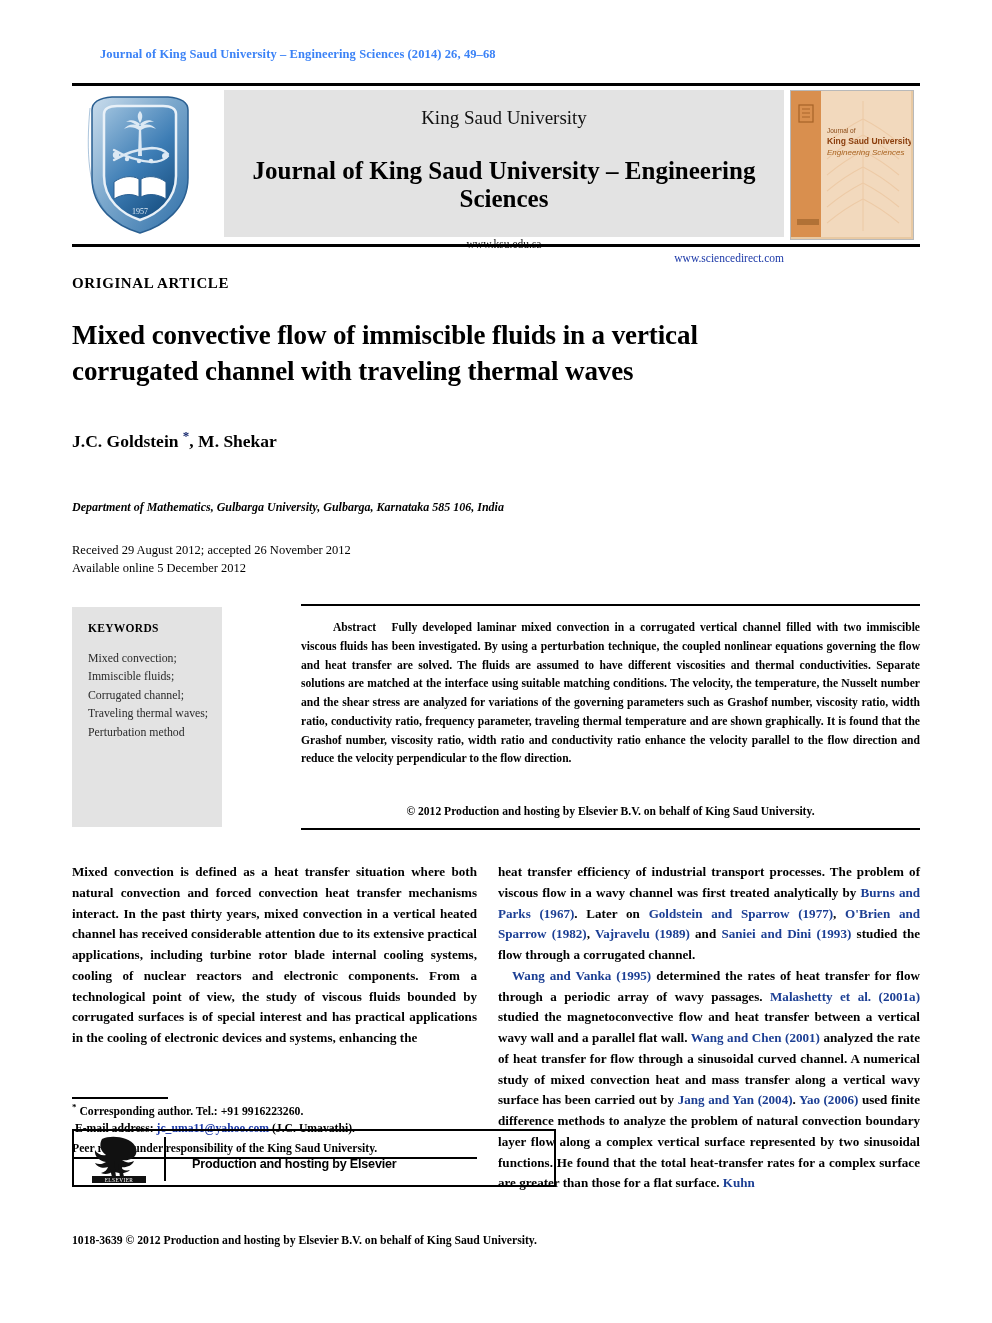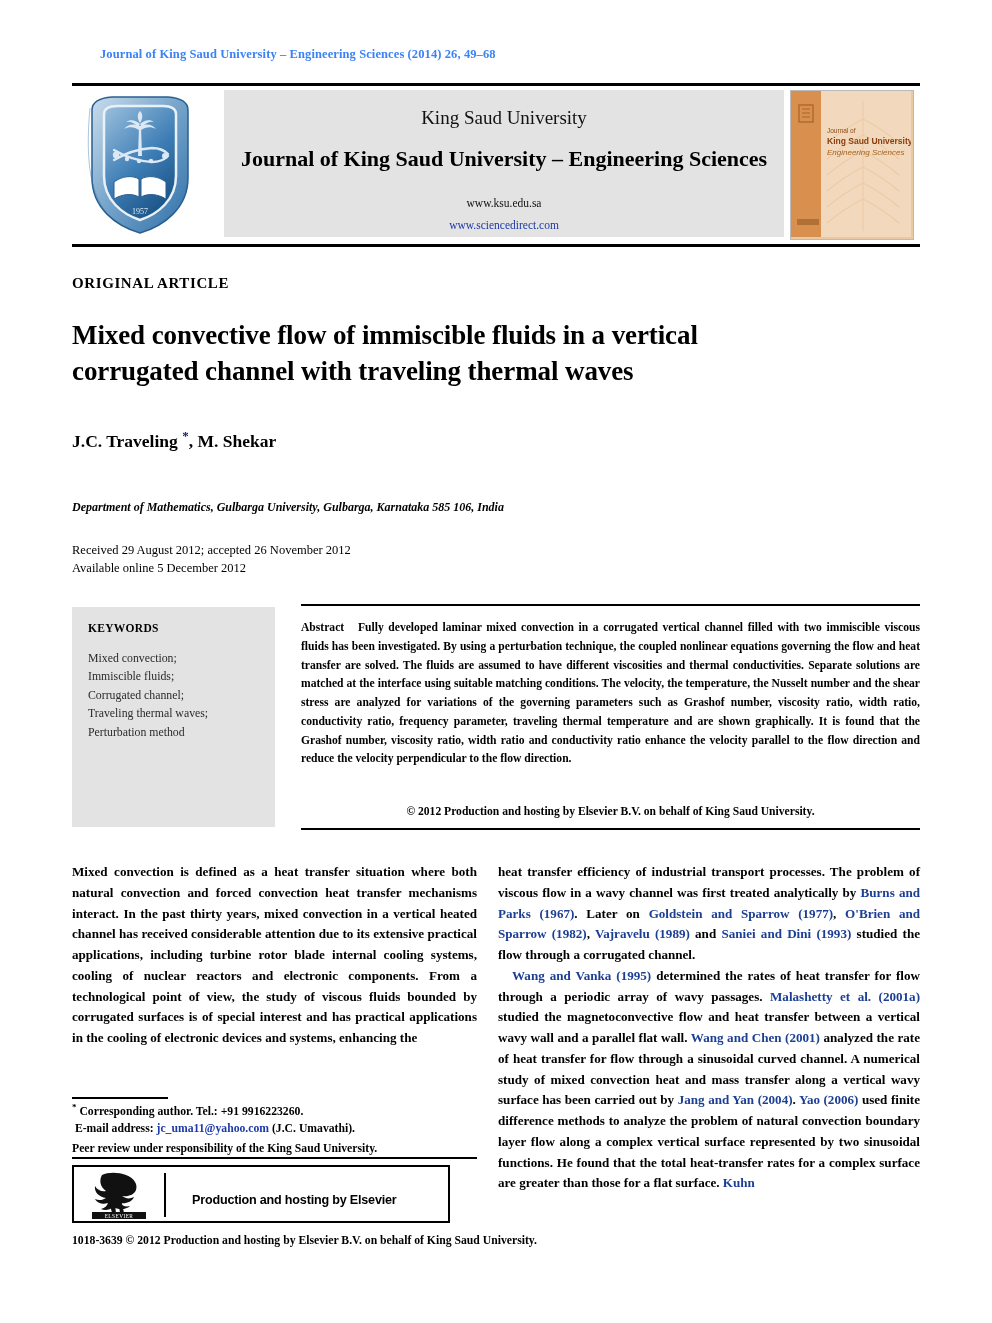--- a/index.html
+++ b/index.html
@@ -76,34 +76,35 @@
     background: #e3e3e3;
     text-align: center;
   }
   .banner .b-line1 {
     margin-top: 17px;
     font-size: 19px;
     color: #111;
     font-family: "Liberation Serif", serif;
   }
   .banner .b-line2 {
-    margin-top: 17px;
-    font-size: 22px;
+    margin-top: 28px;
+    font-size: 25px;
     font-weight: bold;
     color: #000;
   }
   .banner .b-url1 {
     margin-top: 25px;
     font-size: 11.5px;
     color: #111;
   }
   .banner .b-url2 {
-    margin-top: 10px;
+    margin-top: 2px;
     font-size: 11.5px;
     color: #1c39a8;
+    text-align: right;
   }
   .cover-thumb {
     position: absolute;
     left: 718px;
     top: 2px;
     width: 122px;
     height: 148px;
     border: 1px solid #b9b9b9;
     background: #e8c9a3;
     overflow: hidden;
@@ -154,21 +155,21 @@
     top: 541px;
     font-size: 12.5px;
     line-height: 1.47;
   }
 
   
   .kw-box {
     position: absolute;
     left: 72px;
     top: 607px;
-    width: 203px;
+    width: 150px;
     height: 220px;
     background: #e3e3e3;
   }
   .kw-title {
     position: absolute;
     left: 16px;
     top: 15px;
     font-size: 11.5px;
     font-weight: bold;
     letter-spacing: 0.3px;
@@ -203,20 +204,21 @@
     left: 301px;
     top: 619px;
     width: 619px;
     font-size: 11.6px;
     line-height: 1.62;
     text-align: justify;
     font-weight: bold;
   }
   .abstract .abs-label {
     font-weight: bold;
+    margin-left: 32px;
   }
   .abs-copy {
     position: absolute;
     left: 301px;
     top: 805px;
     width: 619px;
     text-align: center;
     font-size: 11.6px;
     font-weight: bold;
   }
@@ -288,22 +290,22 @@
     top: 1157px;
     width: 405px;
     height: 2px;
     background: #000;
   }
 
   
   .els-box {
     position: absolute;
     left: 72px;
-    top: 1165px;
-    width: 378px;
+    top: 1129px;
+    width: 484px;
     height: 58px;
     border: 2px solid #000;
     box-sizing: border-box;
   }
   .els-logo {
     position: absolute;
     left: 14px;
     top: 4px;
     width: 62px;
     height: 50px;
@@ -436,21 +438,21 @@
     </div>
   </div>
 
   <div class="rule-under-header"></div>
 
   <div class="article-type">ORIGINAL ARTICLE</div>
 
   <div class="title">Mixed convective flow of immiscible fluids in a vertical corrugated channel with traveling thermal waves</div>
 
   <div class="authors">
-    <span>J.C. Traveling </span><span class="asterisk">*</span><span>, M. Shekar</span>
+    <span>J.C. Goldstein </span><span class="asterisk">*</span><span>, M. Shekar</span>
   </div>
 
   <div class="affiliation">Department of Mathematics, Gulbarga University, Gulbarga, Karnataka 585 106, India</div>
 
   <div class="dates">
     <div>Received 29 August 2012; accepted 26 November 2012</div>
     <div>Available online 5 December 2012</div>
   </div>
 
   <div class="kw-box">

